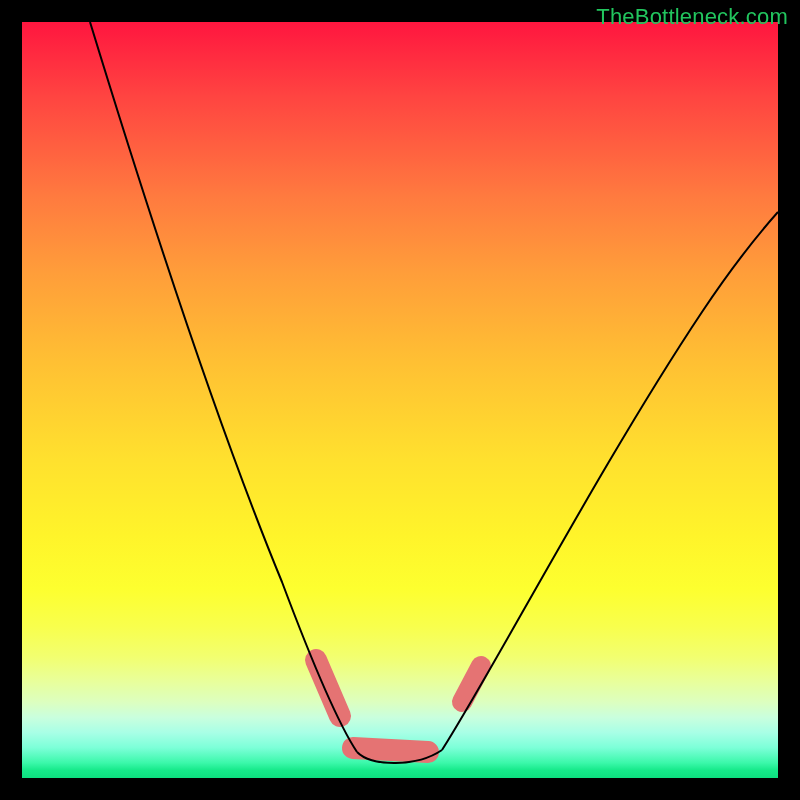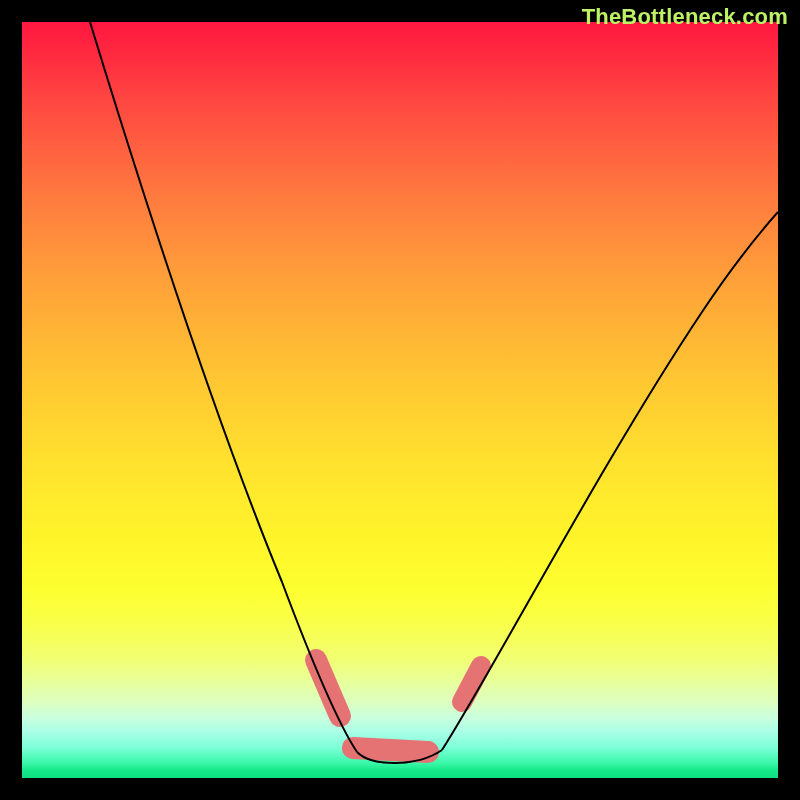--- a/index.html
+++ b/index.html
@@ -35,23 +35,23 @@
       #7cffd8 96%,
       #3bf8aa 98%,
       #15e989 99%,
       #0ddf7f 100%
     );
   }
   .watermark {
     position: absolute;
     top: 4px;
     right: 12px;
-    color: #bef264;
+    color: #22c55e;
     font-size: 22px;
-    font-weight: 700;
+    font-weight: 400;
     letter-spacing: 0.2px;
   }
   svg.overlay {
     position: absolute;
     left: 0;
     top: 0;
     width: 756px;
     height: 756px;
   }
   .curve {

